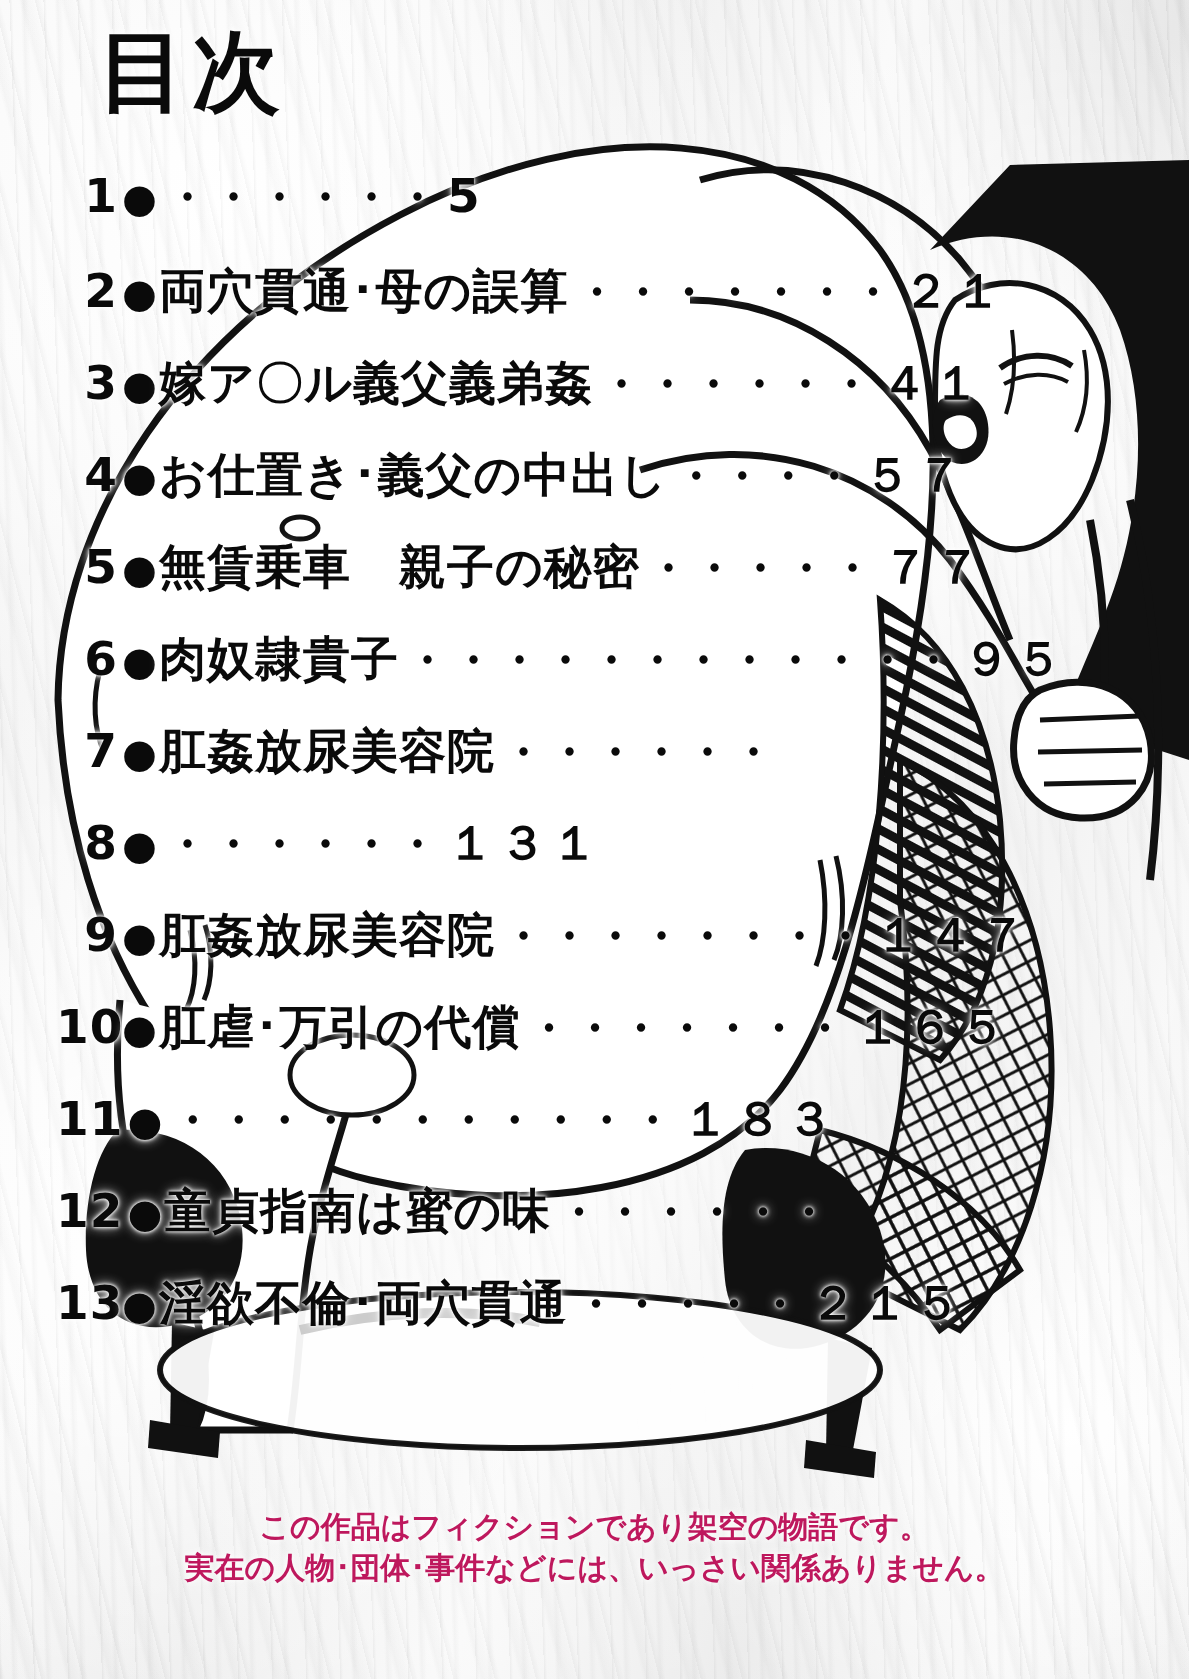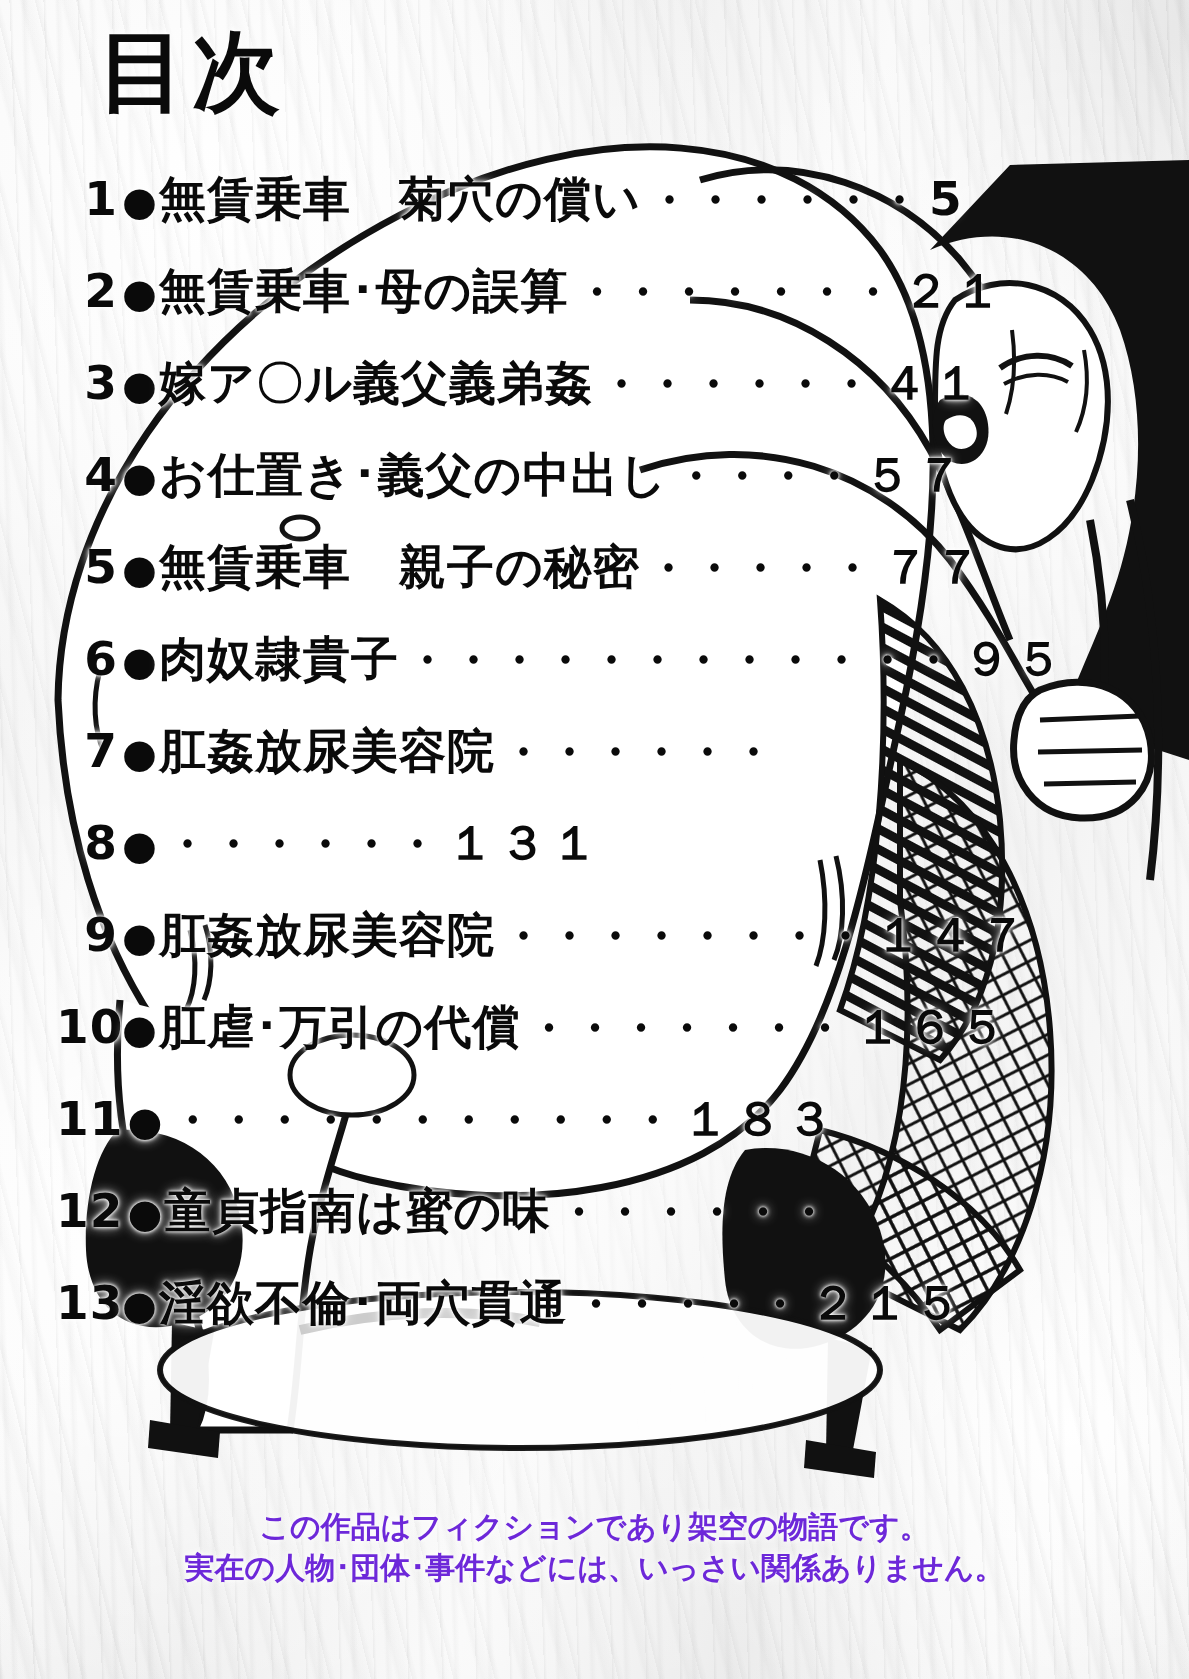--- a/index.html
+++ b/index.html
@@ -99,21 +99,21 @@
   .toc-page {
     letter-spacing: 5px;
     font-size: 47px;
   }
   .disclaimer {
     position: absolute;
     left: 0;
     right: 0;
     top: 1506px;
     text-align: center;
-    color: #6d28d9;
+    color: #be185d;
     font-size: 30px;
     font-weight: 700;
     line-height: 1.38;
     letter-spacing: 0px;
     text-shadow: 0 0 5px rgba(255,255,255,0.95), 0 0 11px rgba(255,255,255,0.9);
   }
   .disclaimer div { white-space: nowrap; }
 </style>
 </head>
 <body>
@@ -203,29 +203,28 @@
 
   <div class="content">
 
     <div class="toc-title">目次</div>
 
     <div class="toc-list">
 
       <div class="toc-row">
         <span class="toc-num">1</span>
         <span class="toc-bullet">●</span>
-        <span class="toc-label">無賃乗車　菊穴の償い</span>
         <span class="toc-leader">・・・・・・</span>
         <span class="toc-page">5</span>
       </div>
 
       <div class="toc-row">
         <span class="toc-num">2</span>
         <span class="toc-bullet">●</span>
-        <span class="toc-label">無賃乗車･母の誤算</span>
+        <span class="toc-label">両穴貫通･母の誤算</span>
         <span class="toc-leader">・・・・・・・</span>
         <span class="toc-page">２１</span>
       </div>
 
       <div class="toc-row">
         <span class="toc-num">3</span>
         <span class="toc-bullet">●</span>
         <span class="toc-label">嫁ア〇ル義父義弟姦</span>
         <span class="toc-leader">・・・・・・</span>
         <span class="toc-page">４１</span>

